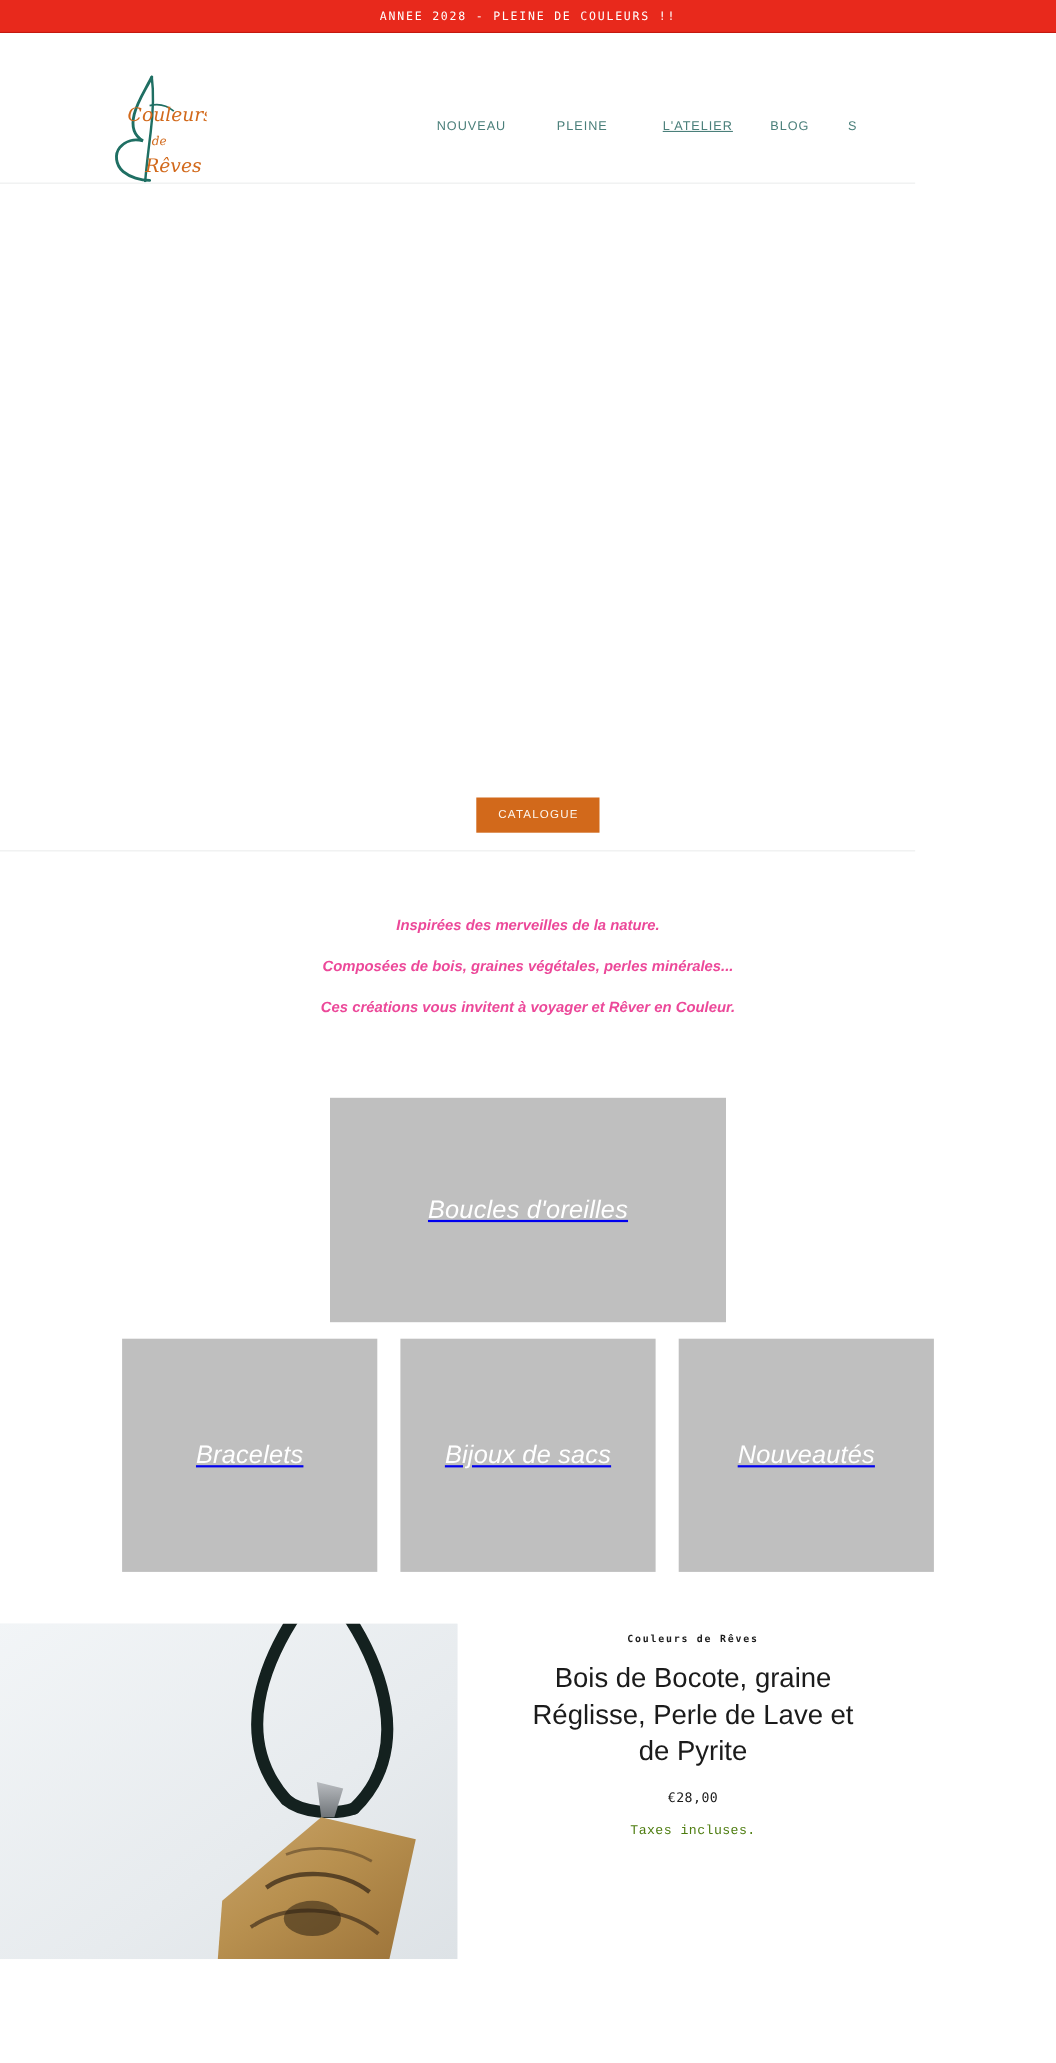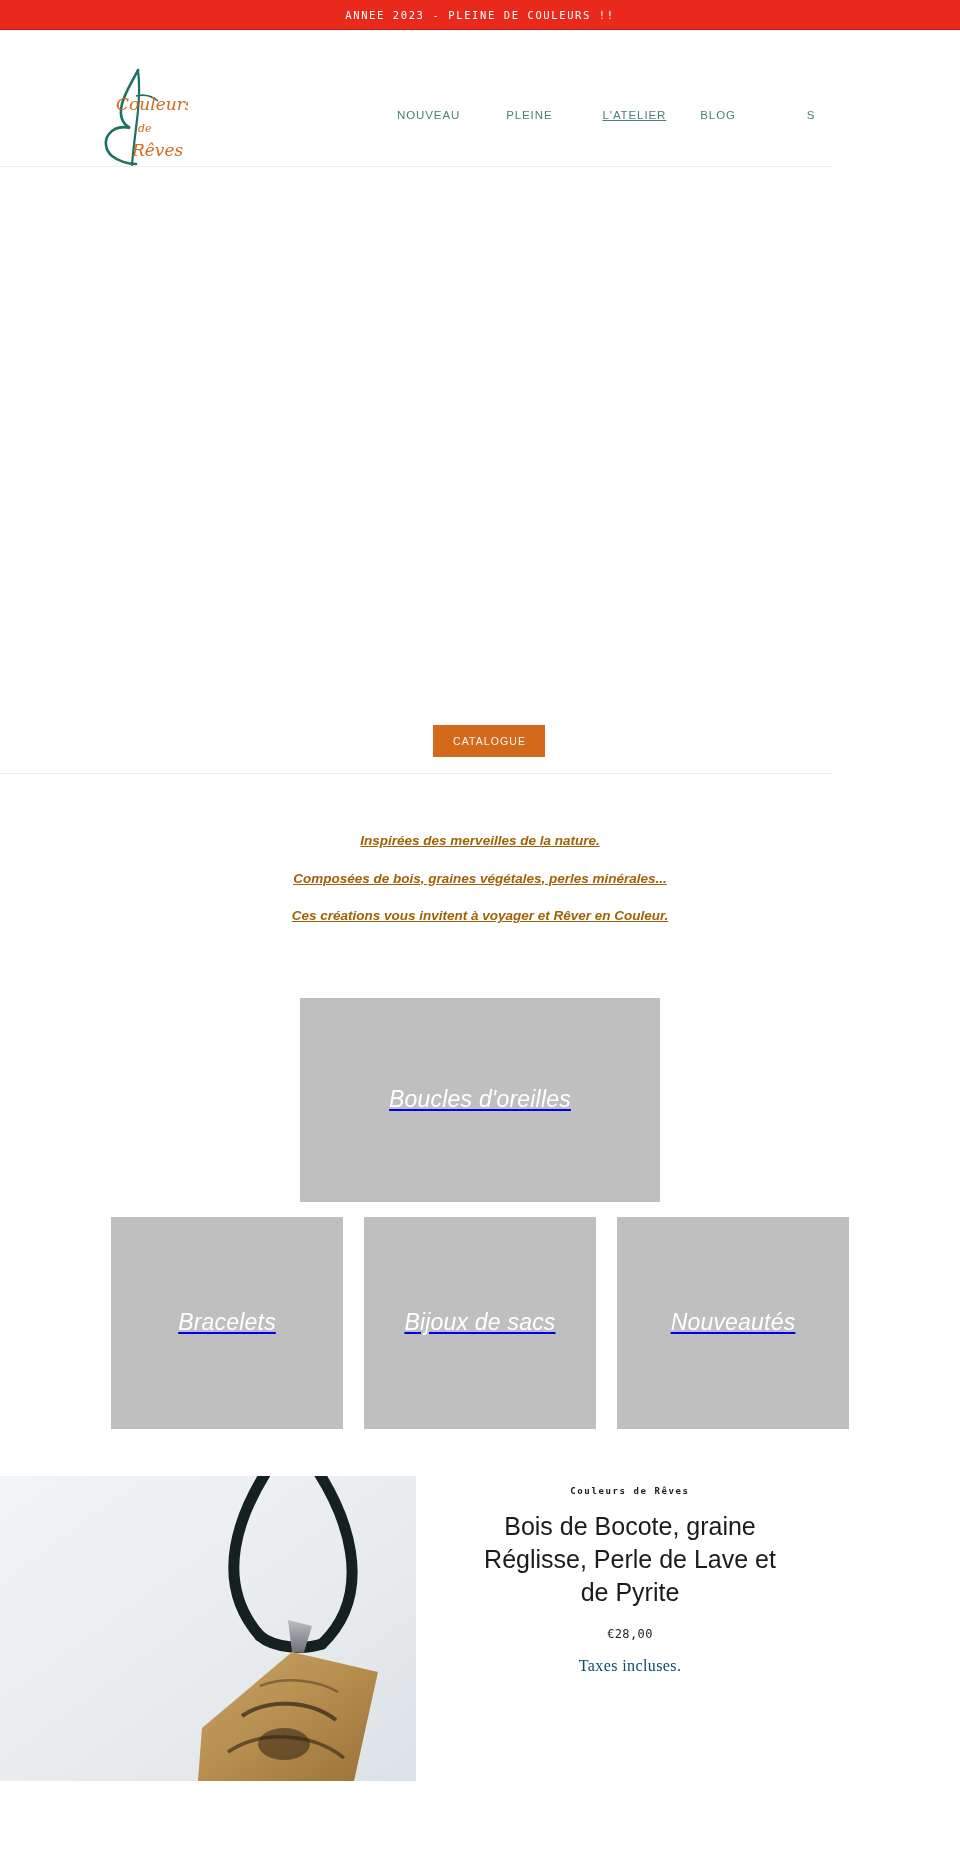--- a/index.html
+++ b/index.html
@@ -62,21 +62,21 @@
     font-size: 11.5px;
     letter-spacing: 0.9px;
     text-decoration: none;
     white-space: nowrap;
     padding: 4px 2px;
     cursor: pointer;
   }
   .nav-gap-1 { margin-right: 42px; }
   .nav-gap-2 { margin-right: 46px; }
   .nav-gap-3 { margin-right: 30px; text-decoration: underline; }
-  .nav-gap-4 { margin-right: 67px; }
+  .nav-gap-4 { margin-right: 31px; }
 
   
   .hero {
     width: 832px;
     height: 608px;
     background: #ffffff;
     border-top: 1px solid #eceded;
     border-bottom: 1px solid #eceded;
     position: relative;
     display: flex;
@@ -105,24 +105,23 @@
   .intro {
     width: 960px;
     padding-top: 60px;
     text-align: center;
   }
   .intro p {
     font-family: "Liberation Sans", sans-serif;
     font-style: italic;
     font-weight: bold;
     font-size: 13.5px;
-    color: #a16207;
+    color: #ec4899;
     line-height: 1;
     margin-bottom: 24px;
-    text-decoration: underline;
   }
   .intro p:last-child { margin-bottom: 16px; }
 
   
   .cats {
     width: 960px;
     padding-top: 59px;
   }
   .cat-row {
     display: flex;
@@ -196,31 +195,31 @@
     cursor: pointer;
   }
   .product-price {
     font-family: "DejaVu Sans Mono", monospace;
     font-size: 12px;
     color: #1b1b1b;
     letter-spacing: 0.4px;
     margin-bottom: 16px;
   }
   .product-tax {
-    font-family: Liberation Serif, serif;
-    font-size: 16px;
-    color: #0c4a6e;
+    font-family: Liberation Mono, monospace;
+    font-size: 12px;
+    color: #4d7c0f;
     letter-spacing: 0.4px;
   }
 </style>
 </head>
 <body>
 
 <div class="announce">
-  <div class="announce-text">ANNEE 2023 - PLEINE DE COULEURS !!</div>
+  <div class="announce-text">ANNEE 2028 - PLEINE DE COULEURS !!</div>
 </div>
 
 <header class="header">
 
   <a class="logo" href="#">
     <svg width="96" height="100" viewBox="0 0 96 100" xmlns="http://www.w3.org/2000/svg">
 
       <path d="M46 4 C40 16 33 26 30 38 C27 50 31 58 38 62 C30 60 22 62 17 68 C12 74 13 84 20 90
                C26 95 36 98 44 98" fill="none" stroke="#1f6f63" stroke-width="2.6" stroke-linecap="round"></path>
       <path d="M46 4 C48 20 47 38 45 54 C43 70 41 86 40 99" fill="none" stroke="#1f6f63" stroke-width="2.2" stroke-linecap="round"></path>

